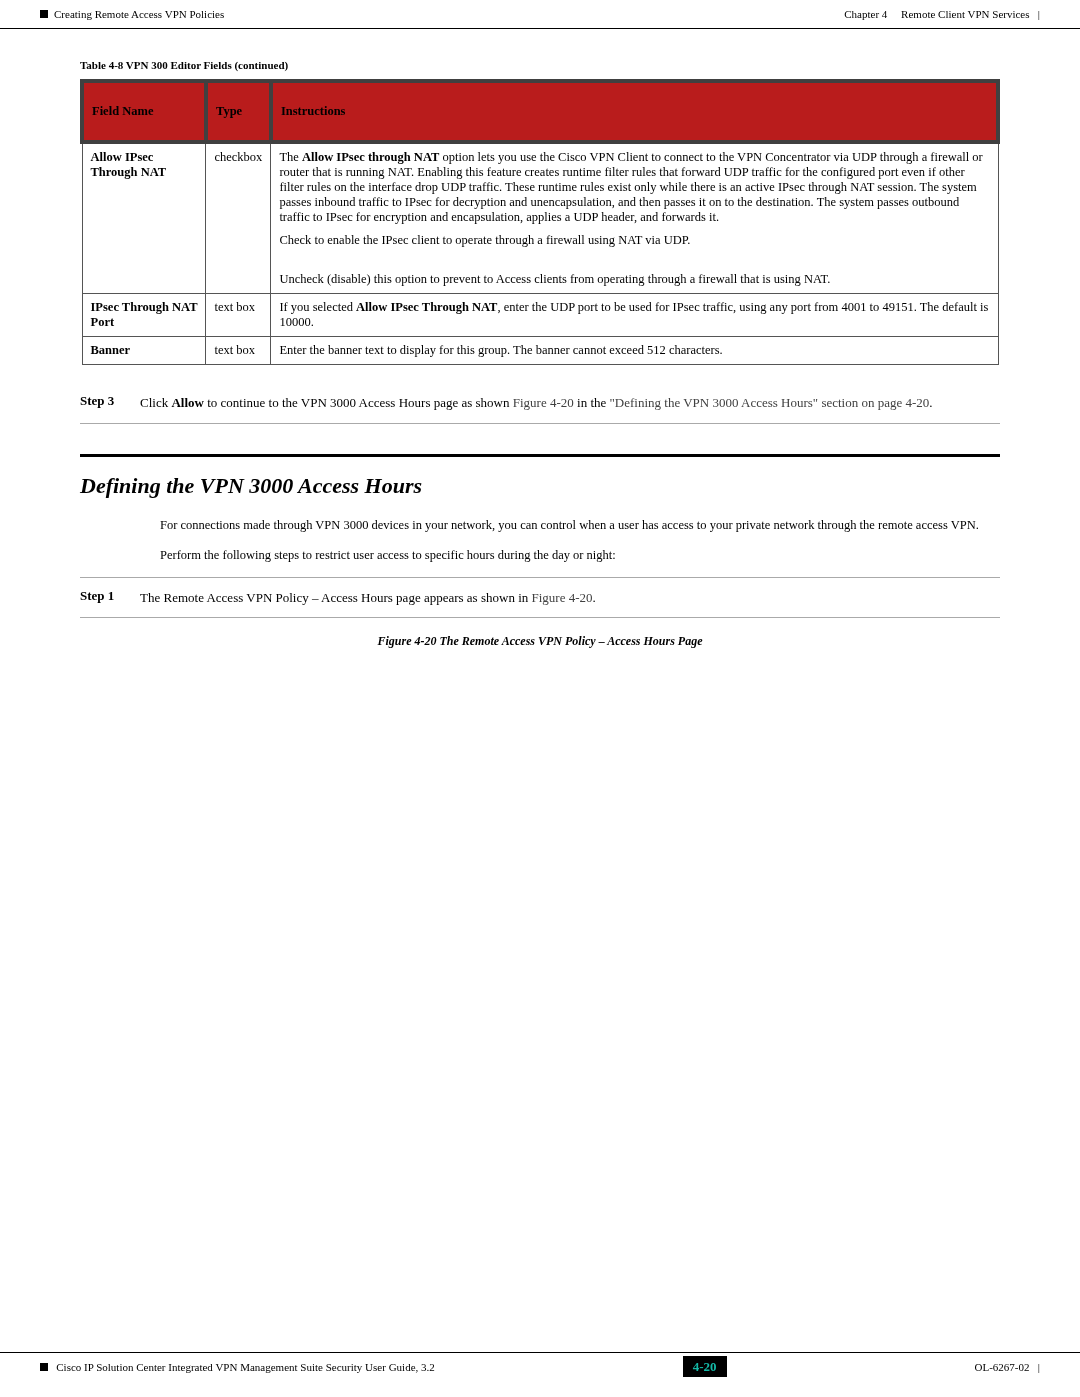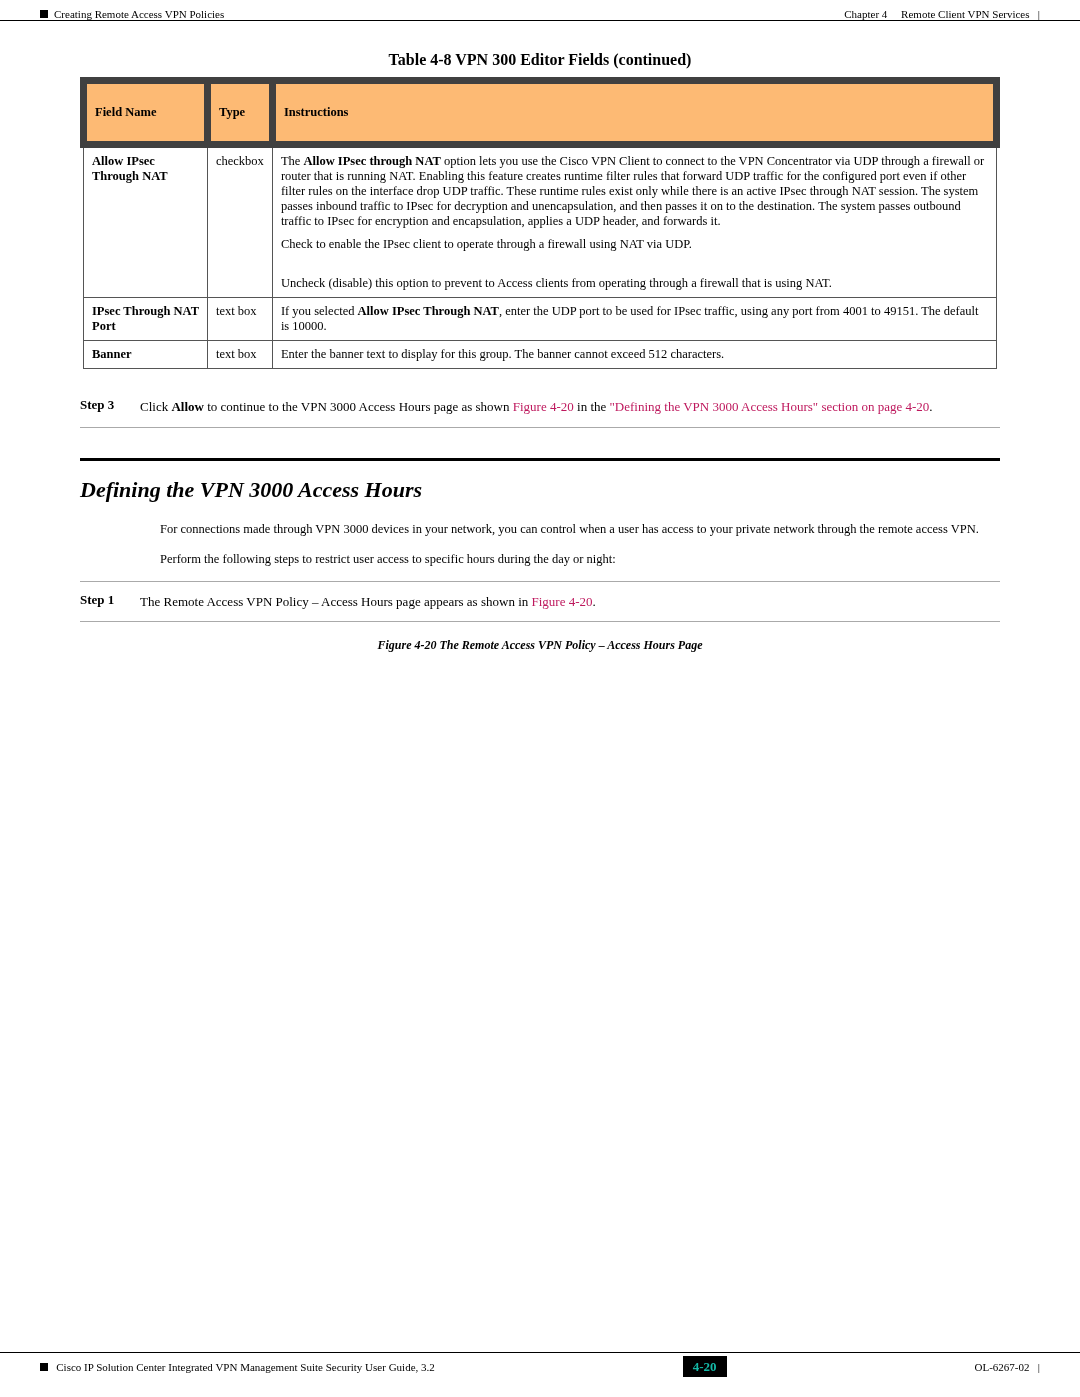--- a/index.html
+++ b/index.html
@@ -11,21 +11,21 @@
       width: 1080px;
       min-height: 1397px;
       position: relative;
     }
 
     
     .page-header {
       display: flex;
       justify-content: space-between;
       align-items: center;
-      padding: 8px 40px 0 40px;
+      padding: 8px 40px 8px 40px;
       border-bottom: 1px solid #000;
       font-size: 11px;
     }
     .header-left {
       display: flex;
       align-items: center;
       gap: 6px;
     }
     .header-square {
       width: 8px;
@@ -37,36 +37,35 @@
       text-align: right;
     }
 
     
     .content {
       padding: 20px 80px 60px 80px;
     }
 
     
     .table-caption {
-      text-align: center;
-      font-weight: bold;
-      font-size: 16px;
+      font-weight: bold;
+      font-size: 11px;
       margin-bottom: 8px;
       margin-top: 10px;
     }
 
     
     table {
       width: 100%;
       border-collapse: collapse;
       font-size: 12.5px;
     }
     th {
-      background: #fdba74;
-      border: 7px solid #404040;
+      background: #b91c1c;
+      border: 4px solid #404040;
       padding: 21px 8px;
       text-align: left;
       font-weight: bold;
     }
     td {
       border: 1px solid #555;
       padding: 6px 8px;
       vertical-align: top;
     }
     td:first-child {
@@ -149,21 +148,21 @@
     .footer-page-num {
       background: #000;
       color: #14b8a6;
       padding: 3px 10px;
       font-weight: bold;
       font-size: 13px;
     }
 
     
     a, .link-text {
-      color: #be185d;
+      color: #404040;
       text-decoration: none;
     }
   </style>
 </head>
 <body>
 
 <div class="page-header">
   <div class="header-left">
     <span class="header-square"></span>
     <span>Creating Remote Access VPN Policies</span>

